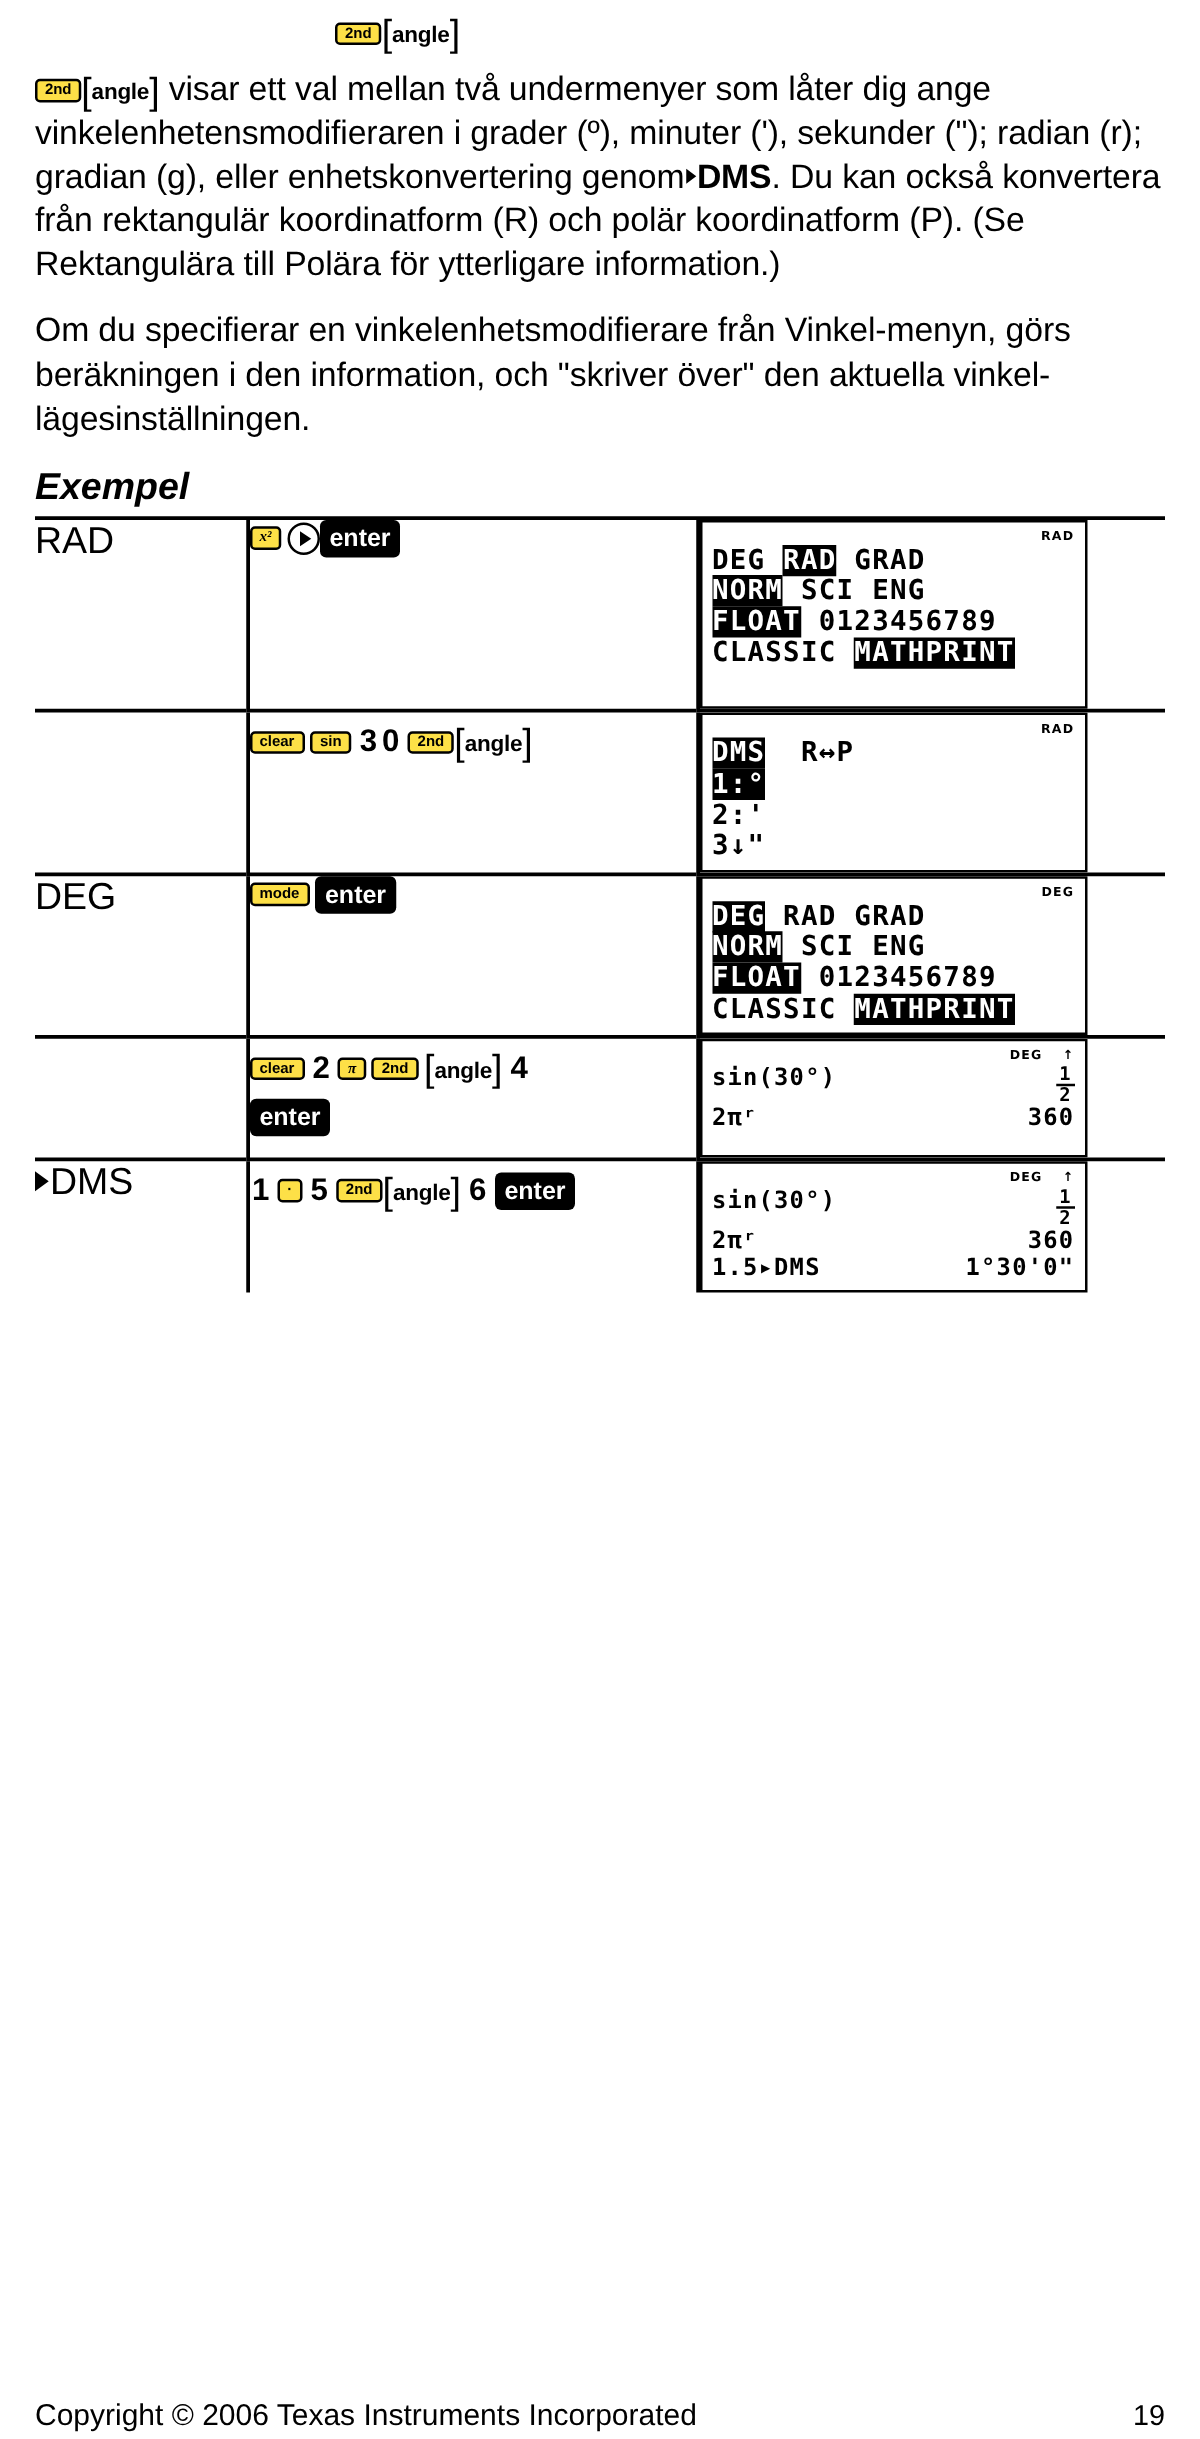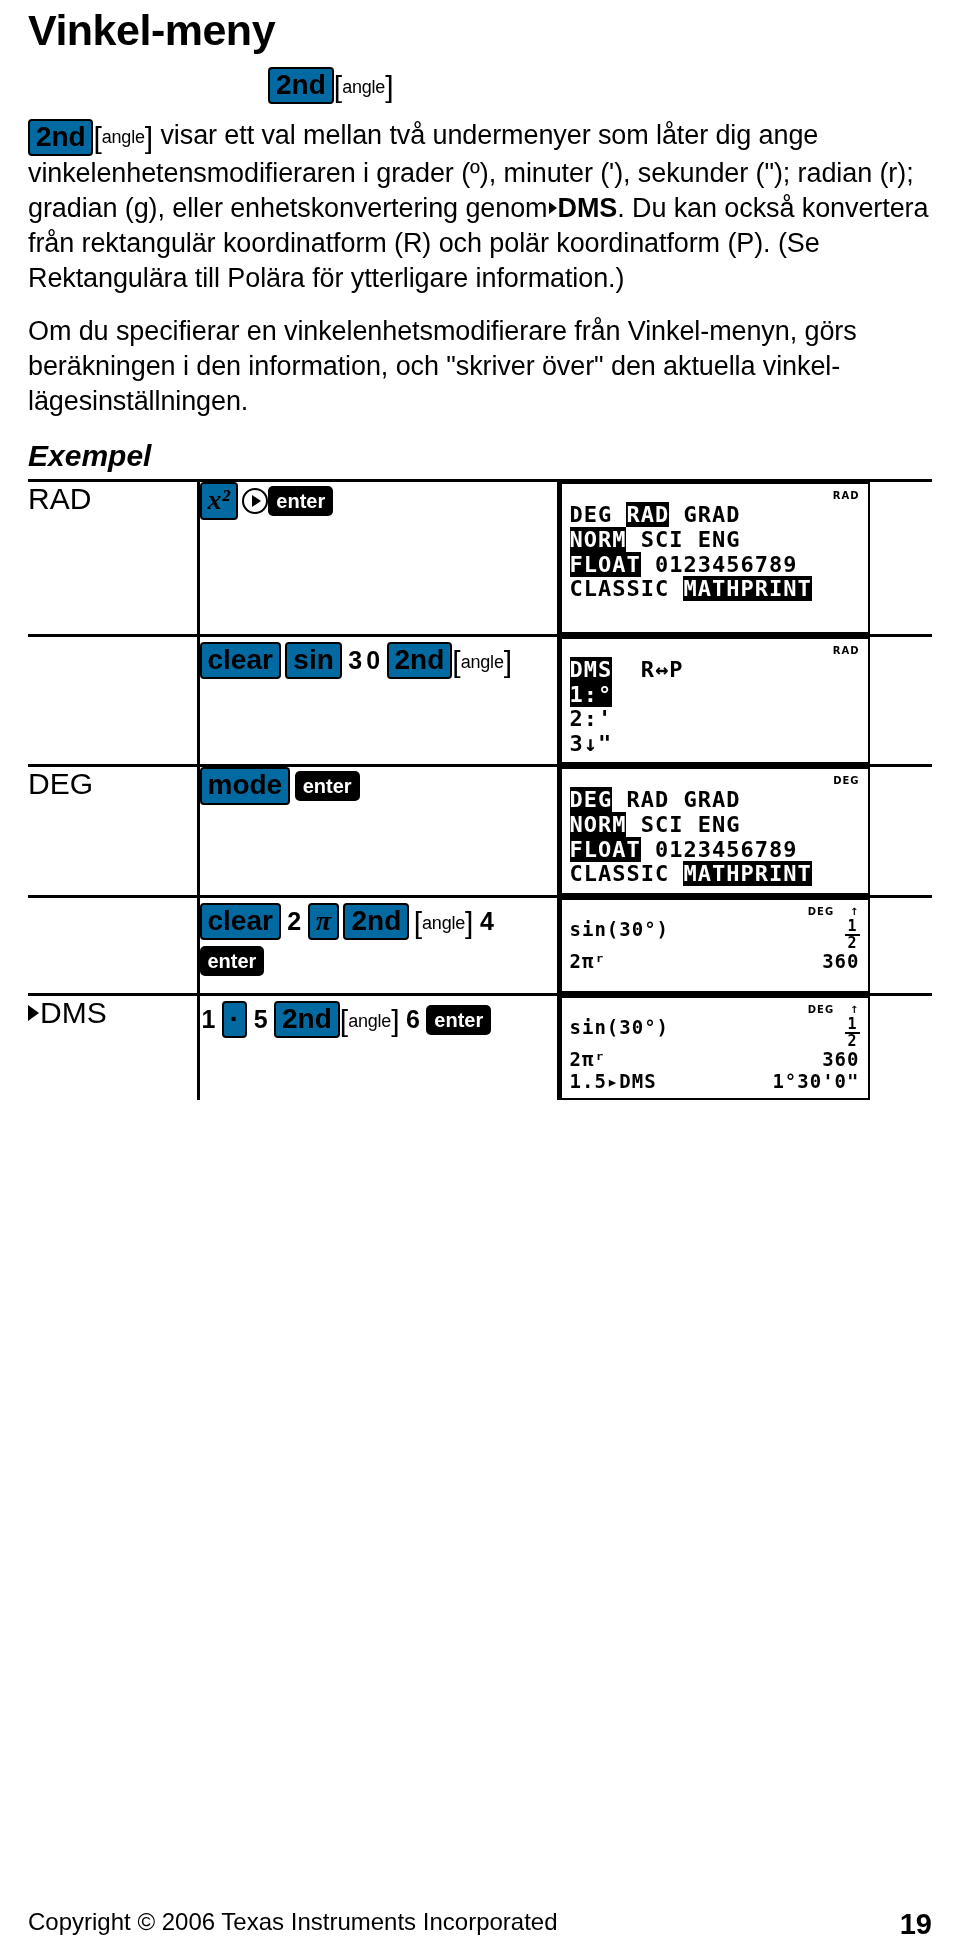--- a/index.html
+++ b/index.html
@@ -33,25 +33,25 @@
     line-height: 1.05;
     font-family: "Liberation Sans", sans-serif;
   }
 
   
   .key {
     display: inline-block;
     border: 2px solid #000;
     border-radius: 4px;
     padding: 0px 6px 1px 6px;
-    font-size: 28px;
+    font-size: 12px;
     font-weight: bold;
     line-height: 1.15;
     vertical-align: middle;
-    background: #0369a1;
+    background: #fde047;
     white-space: nowrap;
     font-family: "Liberation Sans", sans-serif;
   }
   .key.italic { font-style: italic; font-family: "Liberation Serif", serif; }
 
   .key-inv {
     display: inline-block;
     background: #000;
     color: #fff;
     border-radius: 5px;
@@ -72,21 +72,21 @@
     position: relative;
   }
   .bracketed .brk {
     font-size: 30px;
     font-weight: 400;
     vertical-align: middle;
     line-height: 0;
   }
   .bracketed .inner {
     font-size: 18px;
-    font-weight: normal;
+    font-weight: bold;
     vertical-align: middle;
     letter-spacing: -0.2px;
   }
 
   .plain-key {
     display: inline-block;
     font-size: 25px;
     font-weight: bold;
     vertical-align: middle;
     padding: 0 2px;
@@ -249,28 +249,27 @@
   .footer {
     position: absolute;
     left: 28px;
     right: 28px;
     bottom: 18px;
     display: flex;
     justify-content: space-between;
     align-items: flex-start;
     font-size: 24px;
   }
-  .footer .pageno { font-size: 29px; font-weight: bold; }
+  .footer .pageno { font-size: 23px; }
 </style>
 </head>
 <body>
 
 <div class="page">
 
-  <h1 class="page-title">Vinkel-meny</h1>
 
   <div class="demo-line">
     <span class="key">2nd</span><span class="bracketed"><span class="brk">[</span><span class="inner">angle</span><span class="brk">]</span></span>
   </div>
 
   <p class="para">
     <span class="key">2nd</span><span class="bracketed"><span class="brk">[</span><span class="inner">angle</span><span class="brk">]</span></span><span> visar ett val mellan två undermenyer som låter dig ange vinkelenhetensmodifieraren i grader (º), minuter ('), sekunder ("); radian (r); gradian (g), eller enhetskonvertering genom</span><span class="tri-sm"></span><b>DMS</b><span>. Du kan också konvertera från rektangulär koordinatform (R) och polär koordinatform (P). (Se Rektangulära till Polära för ytterligare information.)</span>
   </p>
 
 

